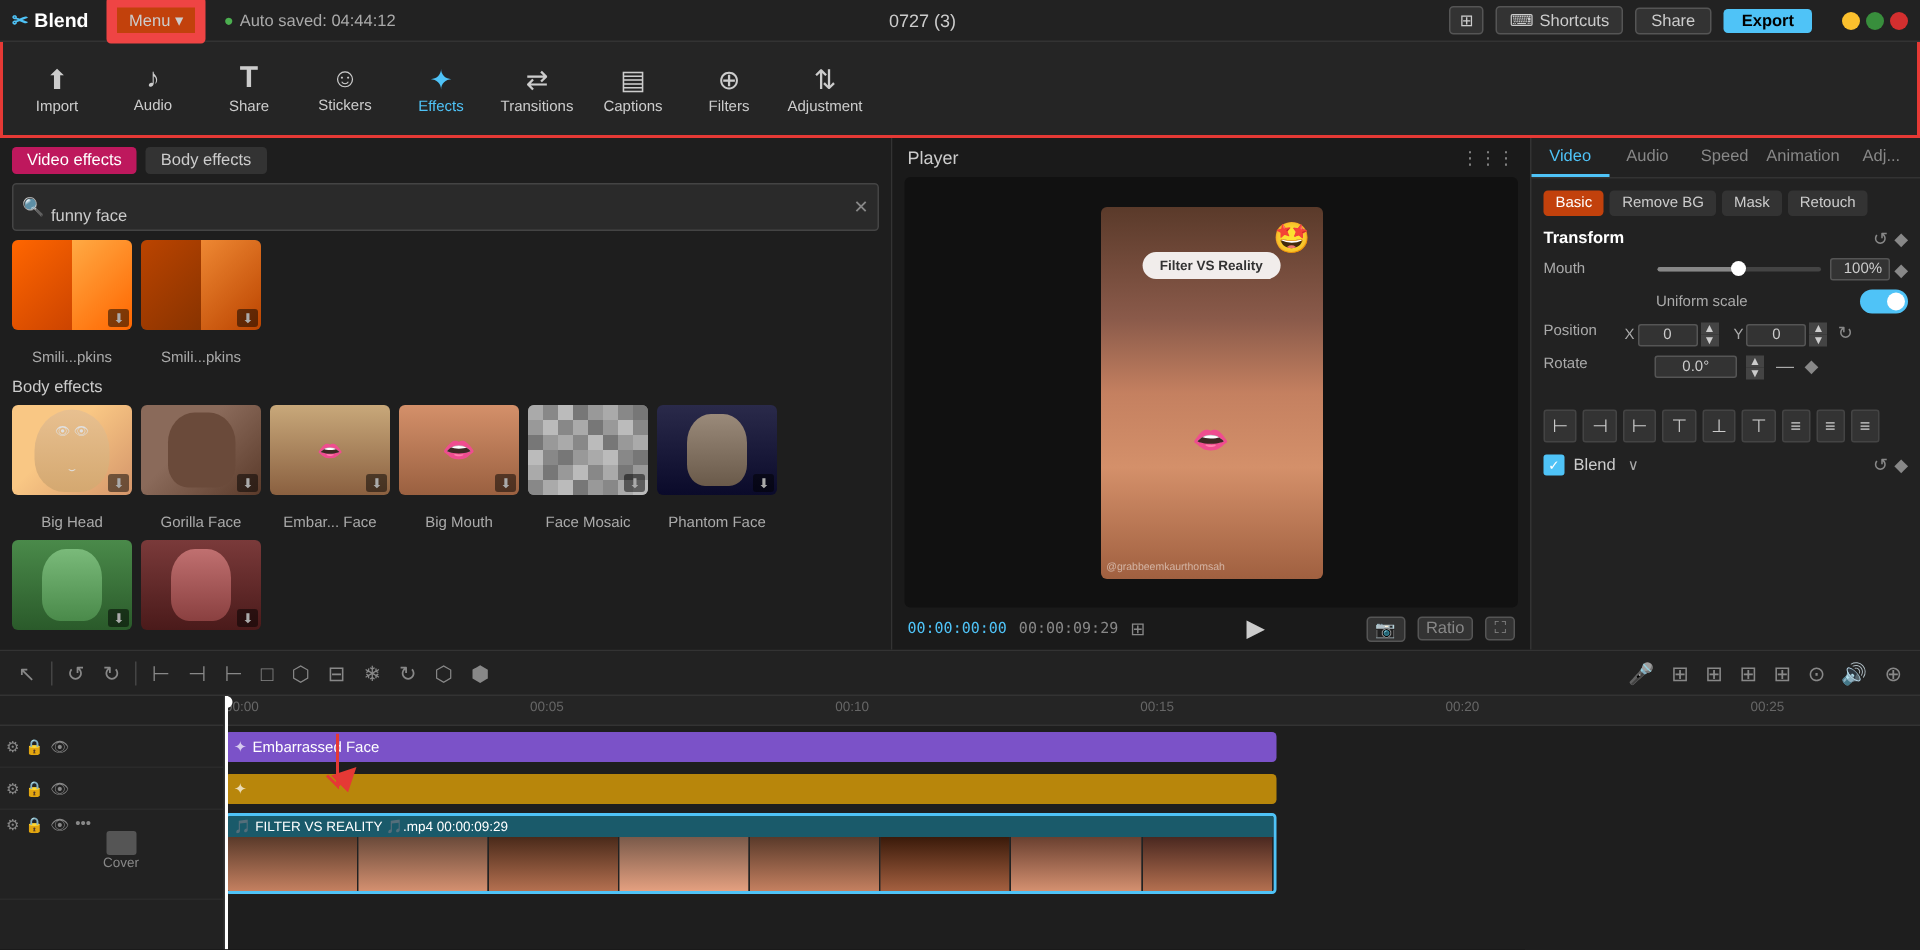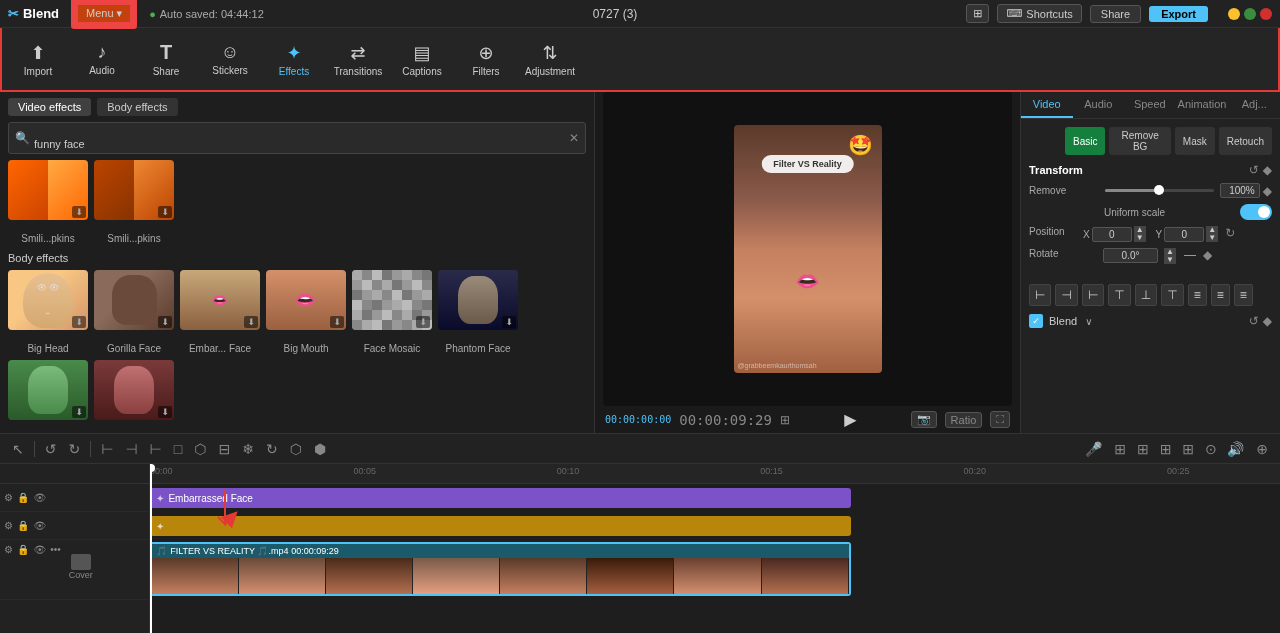--- a/index.html
+++ b/index.html
@@ -29,21 +29,21 @@
     .toolbar-icon { font-size: 18px; }
     .toolbar-label { font-size: 10px; }
 
     
     .main-layout { display: flex; height: calc(633px - 28px - 64px - 200px); }
 
     
     .left-panel { width: 595px; background: #1e1e1e; border-right: 1px solid #333; display: flex; flex-direction: column; }
     .effect-tabs { display: flex; padding: 6px 8px; gap: 6px; }
     .effect-tab { background: #333; border: none; color: #ccc; padding: 3px 10px; border-radius: 3px; cursor: pointer; font-size: 11px; }
-    .effect-tab.active { background: #404040; color: #fff; }
+    .effect-tab.active { background: #be185d; color: #fff; }
     .search-bar { display: flex; align-items: center; margin: 0 8px 6px 8px; background: #2a2a2a; border: 1px solid #444; border-radius: 3px; padding: 3px 6px; gap: 4px; }
     .search-icon { color: #888; font-size: 12px; }
     .search-input { background: none; border: none; color: #ccc; font-size: 11px; flex: 1; outline: none; margin-top: 12px; }
     .search-clear { color: #888; cursor: pointer; font-size: 12px; }
     
     .effects-list { flex: 1; overflow-y: auto; padding: 0 8px; }
     .section-title { color: #ccc; font-size: 11px; margin: 6px 0; }
     
     .effects-grid { display: flex; flex-wrap: wrap; gap: 6px; margin-bottom: 8px; }
     .effect-item { width: 80px; cursor: pointer; position: relative; }
@@ -68,35 +68,35 @@
     .player-area { flex: 1; display: flex; align-items: center; justify-content: center; background: #111; position: relative; margin: 0 8px; border-radius: 4px; overflow: hidden; }
     .video-frame { width: 148px; height: 248px; background: #222; border-radius: 4px; overflow: hidden; position: relative; }
     .video-bg { width: 100%; height: 100%; background: linear-gradient(180deg, #5a3a2a 0%, #8a5a4a 30%, #c48060 50%, #d4906a 70%, #a06040 100%); }
     .video-overlay-text { position: absolute; top: 30px; left: 50%; transform: translateX(-50%); background: rgba(255,255,255,0.9); border-radius: 20px; padding: 4px 12px; font-size: 9px; color: #333; white-space: nowrap; font-weight: bold; }
     .video-emoji { position: absolute; top: 8px; right: 8px; font-size: 20px; }
     .video-lips { position: absolute; bottom: 80px; left: 50%; transform: translateX(-50%); font-size: 20px; }
     .video-watermark { position: absolute; bottom: 4px; left: 4px; font-size: 7px; color: rgba(255,255,255,0.5); }
     
     .player-controls { display: flex; align-items: center; padding: 4px 10px; gap: 8px; }
     .time-current { color: #4fc3f7; font-size: 10px; font-family: monospace; }
-    .time-total { color: #888; font-size: 14px; font-family: monospace; }
+    .time-total { color: #888; font-size: 10px; font-family: monospace; }
     .timeline-grid-btn { color: #888; cursor: pointer; font-size: 12px; }
     .play-btn { color: #ccc; cursor: pointer; font-size: 16px; margin: 0 auto; }
     .screenshot-btn, .ratio-btn, .fullscreen-btn { color: #888; cursor: pointer; font-size: 11px; background: #333; border: 1px solid #555; border-radius: 3px; padding: 1px 5px; }
 
     
     .right-panel { width: 260px; background: #222; border-left: 1px solid #333; display: flex; flex-direction: column; }
     .right-tabs { display: flex; border-bottom: 1px solid #333; }
     .right-tab { flex: 1; text-align: center; padding: 6px 2px; font-size: 11px; color: #888; cursor: pointer; border-bottom: 2px solid transparent; }
     .right-tab.active { color: #4fc3f7; border-bottom-color: #4fc3f7; }
     .right-content { padding: 8px; flex: 1; overflow-y: auto; }
     
     .style-tabs { display: flex; gap: 4px; margin-bottom: 8px; }
     .style-tab { background: #333; border: none; color: #ccc; padding: 3px 8px; border-radius: 3px; cursor: pointer; font-size: 10px; }
-    .style-tab.active { background: #15803d; color: #fff; margin-left: 36px; }
+    .style-tab.active { background: #c2410c; color: #fff; }
     
     .section-header { display: flex; align-items: center; justify-content: space-between; margin: 8px 0 6px 0; }
     .section-name { color: #fff; font-size: 11px; font-weight: bold; }
     .section-actions { display: flex; gap: 4px; }
     .section-action-btn { background: none; border: none; color: #888; cursor: pointer; font-size: 12px; }
     
     .prop-row { display: flex; align-items: center; margin-bottom: 6px; }
     .prop-label { color: #aaa; font-size: 10px; width: 70px; }
     .prop-slider { flex: 1; height: 3px; background: #444; border-radius: 2px; position: relative; margin: 0 6px; }
     .prop-slider-fill { height: 100%; background: #888; border-radius: 2px; width: 50%; }
@@ -407,20 +407,24 @@
             <div class="effect-download">⬇</div>
           </div>
           <div class="effect-label">Red Face</div>
         </div>
 
       </div>
     </div>
   </div>
 
   <div class="player-panel">
+    <div class="player-header">
+      <span class="player-title">Player</span>
+      <span class="player-menu">⋮⋮⋮</span>
+    </div>
     <div class="player-area">
       <div class="video-frame">
         <div class="video-bg"></div>
         <div class="video-overlay-text">Filter VS Reality</div>
         <div class="video-emoji">🤩</div>
         <div class="video-lips">👄</div>
         <div class="video-watermark">@grabbeemkaurthomsah</div>
       </div>
     </div>
     <div class="player-controls">
@@ -453,21 +457,21 @@
 
       <div class="section-header">
         <span class="section-name">Transform</span>
         <div class="section-actions">
           <button class="section-action-btn">↺</button>
           <button class="section-action-btn">◆</button>
         </div>
       </div>
 
       <div class="prop-row">
-        <span class="prop-label">Remove</span>
+        <span class="prop-label">Mouth</span>
         <div class="prop-slider">
           <div class="prop-slider-fill" style="width:50%"></div>
           <div class="prop-slider-thumb"></div>
         </div>
         <span class="prop-value">100%</span>
         <button class="prop-reset">◆</button>
       </div>
 
       <div class="toggle-row">
         <span class="toggle-label">Uniform scale</span>

